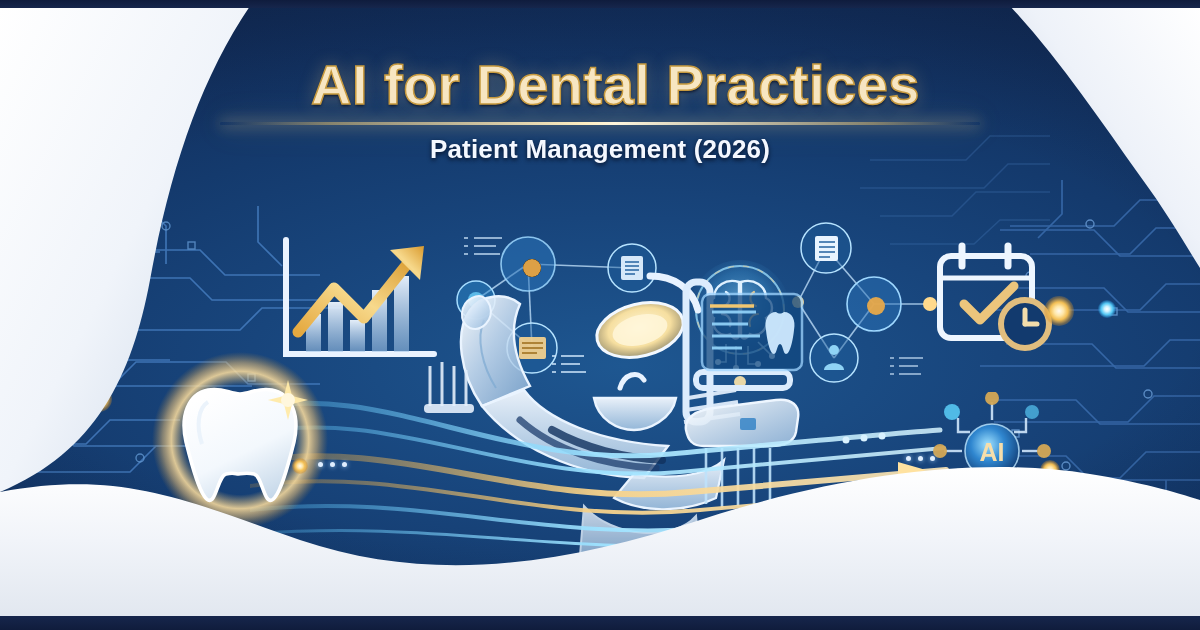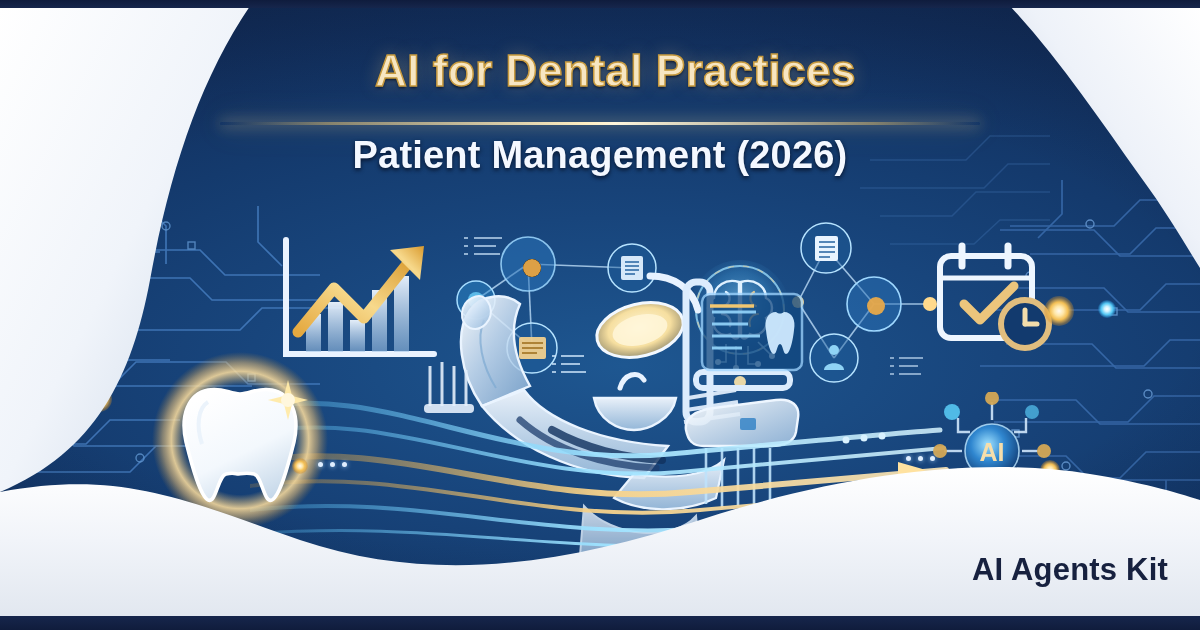--- a/index.html
+++ b/index.html
@@ -33,37 +33,37 @@
   .gdot.gold{background:radial-gradient(circle,#fff7dd 0%,#ffd króla 0%,#f6c45a 32%,rgba(226,160,48,.55) 55%,rgba(190,120,20,0) 78%);}
   .gdot.gold{background:radial-gradient(circle,#fffaf0 0%,#ffe7a8 22%,#f3bf55 42%,rgba(221,150,40,.45) 62%,rgba(180,110,20,0) 80%);}
   .gdot.cyan{background:radial-gradient(circle,#ffffff 0%,#cdf2ff 20%,#55c8f5 45%,rgba(40,150,220,.40) 66%,rgba(20,100,180,0) 82%);}
 
   
   .wave{position:absolute;left:0;top:0;width:1200px;height:630px;}
 
   
   .titlewrap{position:absolute;left:0;top:48px;width:1200px;text-align:center;z-index:40;}
   .title{
-    font-size:44px;font-weight:bold;letter-spacing:.5px;line-height:1.04;
+    font-size:56px;font-weight:bold;letter-spacing:.5px;line-height:1.04;
     color:#f7e6c2;
     -webkit-text-stroke:1.5px #c79a3f;
     text-shadow:0 2px 3px rgba(6,14,34,.85), 0 0 18px rgba(247,210,130,.35);
-    margin:0;
+    margin:8px;
     padding-left:31px;
   }
   .goldrule{
     position:absolute;left:50%;transform:translateX(-50%);top:122px;
     width:760px;height:3px;z-index:40;
     background:linear-gradient(90deg,rgba(212,170,80,0) 0%,rgba(226,190,110,.55) 14%,#ffeec2 48%,#fff6dd 52%,rgba(226,190,110,.55) 86%,rgba(212,170,80,0) 100%);
     box-shadow:0 0 14px rgba(255,226,150,.65),0 0 30px rgba(255,205,110,.35);
     border-radius:3px;
   }
   .subtitle{
     position:absolute;left:0;top:134px;width:1200px;text-align:center;z-index:40;
-    font-size:38px;font-weight:bold;color:#f4f8ff;letter-spacing:.2px;
+    font-size:26px;font-weight:bold;color:#f4f8ff;letter-spacing:.2px;
     text-shadow:0 2px 4px rgba(6,14,34,.9);
   }
 
   
   .brand{
     position:absolute;right:32px;bottom:42px;z-index:60;
     font-size:31px;font-weight:bold;color:#17213f;letter-spacing:.2px;
   }
 
   
@@ -557,14 +557,13 @@
 
   <div class="topbar"></div>
   <div class="bottombar"></div>
 
   <div class="titlewrap">
     <h1 class="title">AI for Dental Practices</h1>
   </div>
   <div class="goldrule"></div>
   <div class="subtitle">Patient Management (2026)</div>
 
-  <div class="brand">AI Agents Kit</div>
 </div>
 
 </body></html>

